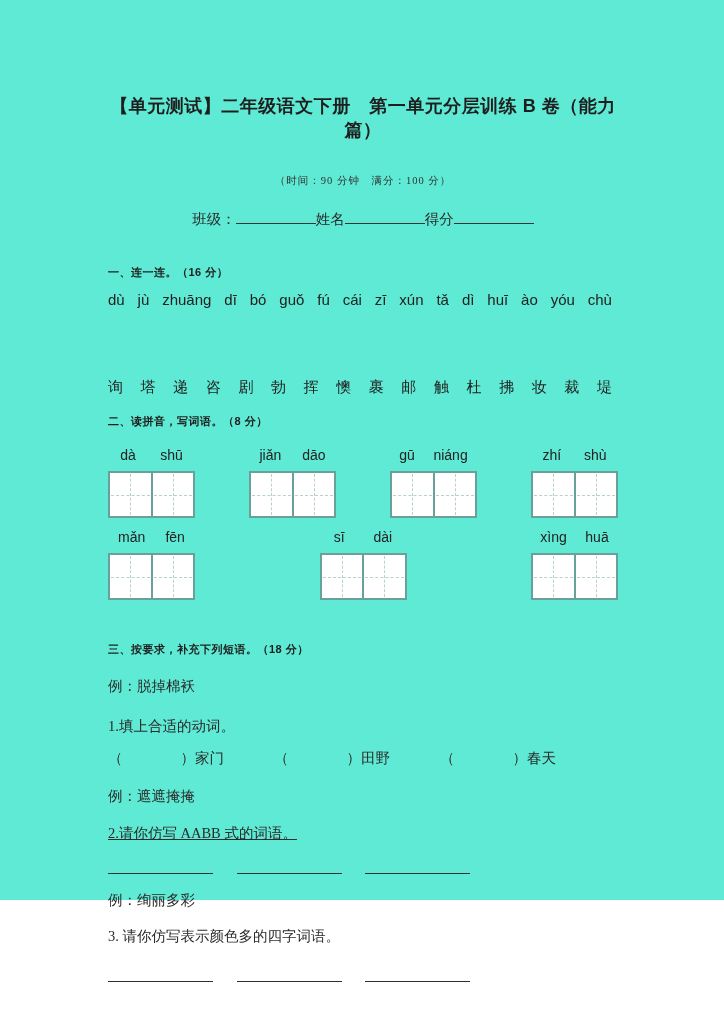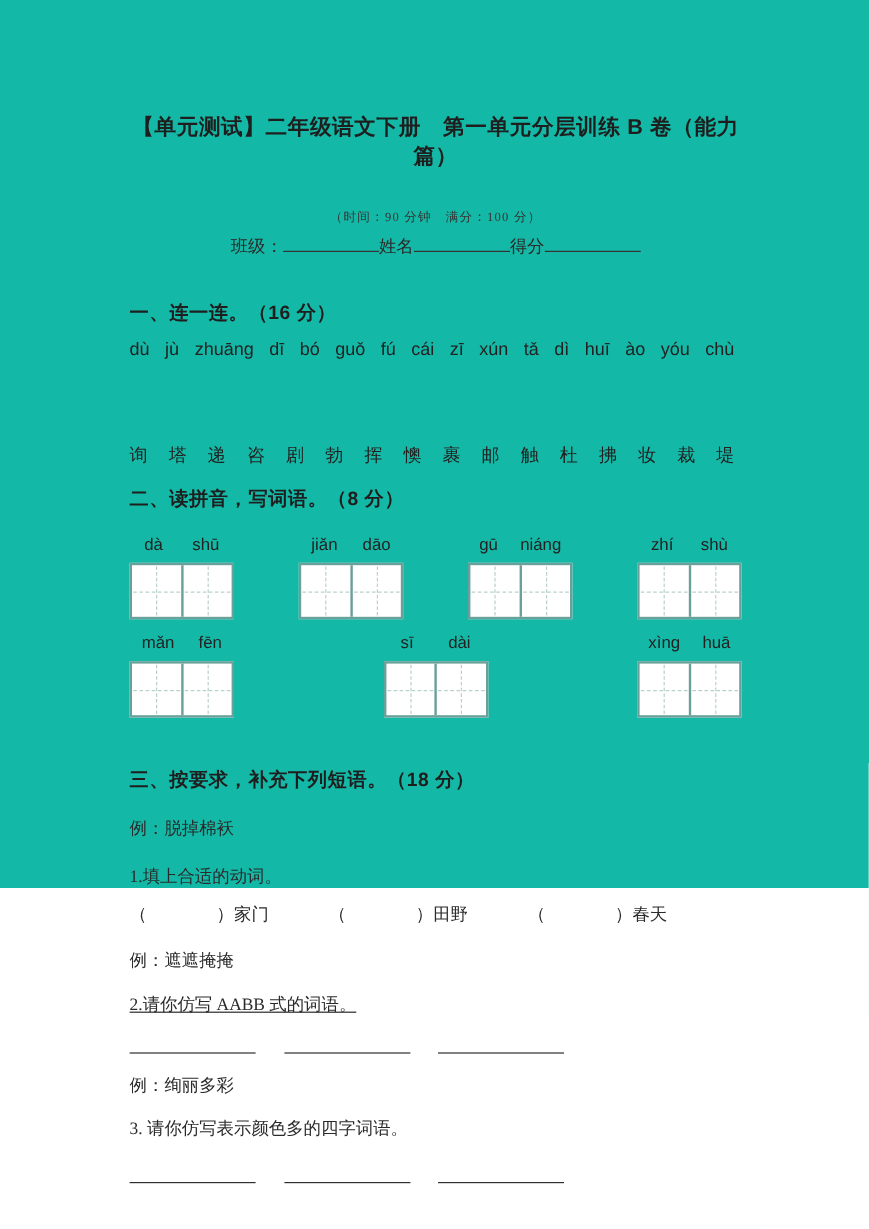--- a/index.html
+++ b/index.html
@@ -1,32 +1,32 @@
 <!DOCTYPE html>
 <html><head>
 <meta charset="utf-8">
 <style>
   * { margin:0; padding:0; box-sizing:border-box; }
   html,body { width:724px; height:1024px; background:#ffffff; overflow:hidden; }
   body { font-family:"Liberation Serif", serif; color:#2a2a2a; }
-  .page { position:relative; width:724px; height:740px; background:#14b8a6; }
+  .page { position:relative; width:724px; height:900px; background:#5eead4; }
   .content { position:absolute; left:108px; top:0; width:510px; }
 
   .title {
     margin-top:94px; text-align:center;
     font-family:"Liberation Sans", sans-serif; font-weight:bold;
     font-size:18px; letter-spacing:0.5px; color:#1e1e1e;
   }
   .subtitle { margin-top:32px; text-align:center; font-size:10.5px; color:#333; letter-spacing:1px; }
-  .meta-row { margin-top:8px; text-align:center; font-size:14.5px; color:#2a2a2a; }
+  .meta-row { margin-top:22px; text-align:center; font-size:14.5px; color:#2a2a2a; }
   .meta-blank { display:inline-block; width:80px; border-bottom:1.2px solid #333; height:14px; vertical-align:baseline; }
 
   .sec-heading {
     font-family:"Liberation Sans", sans-serif; font-weight:bold;
-    font-size:16px; color:#1e1e1e; letter-spacing:0.5px;
+    font-size:11px; color:#1e1e1e; letter-spacing:0.5px;
   }
   .sec1-heading { margin-top:36px; }
 
   .pinyin-row {
     margin-top:11px; display:flex; justify-content:space-between;
     font-family:"Liberation Sans", sans-serif; font-size:15px; color:#222;
     width:504px;
   }
   .char-row {
     margin-top:70px; display:flex; justify-content:space-between;

